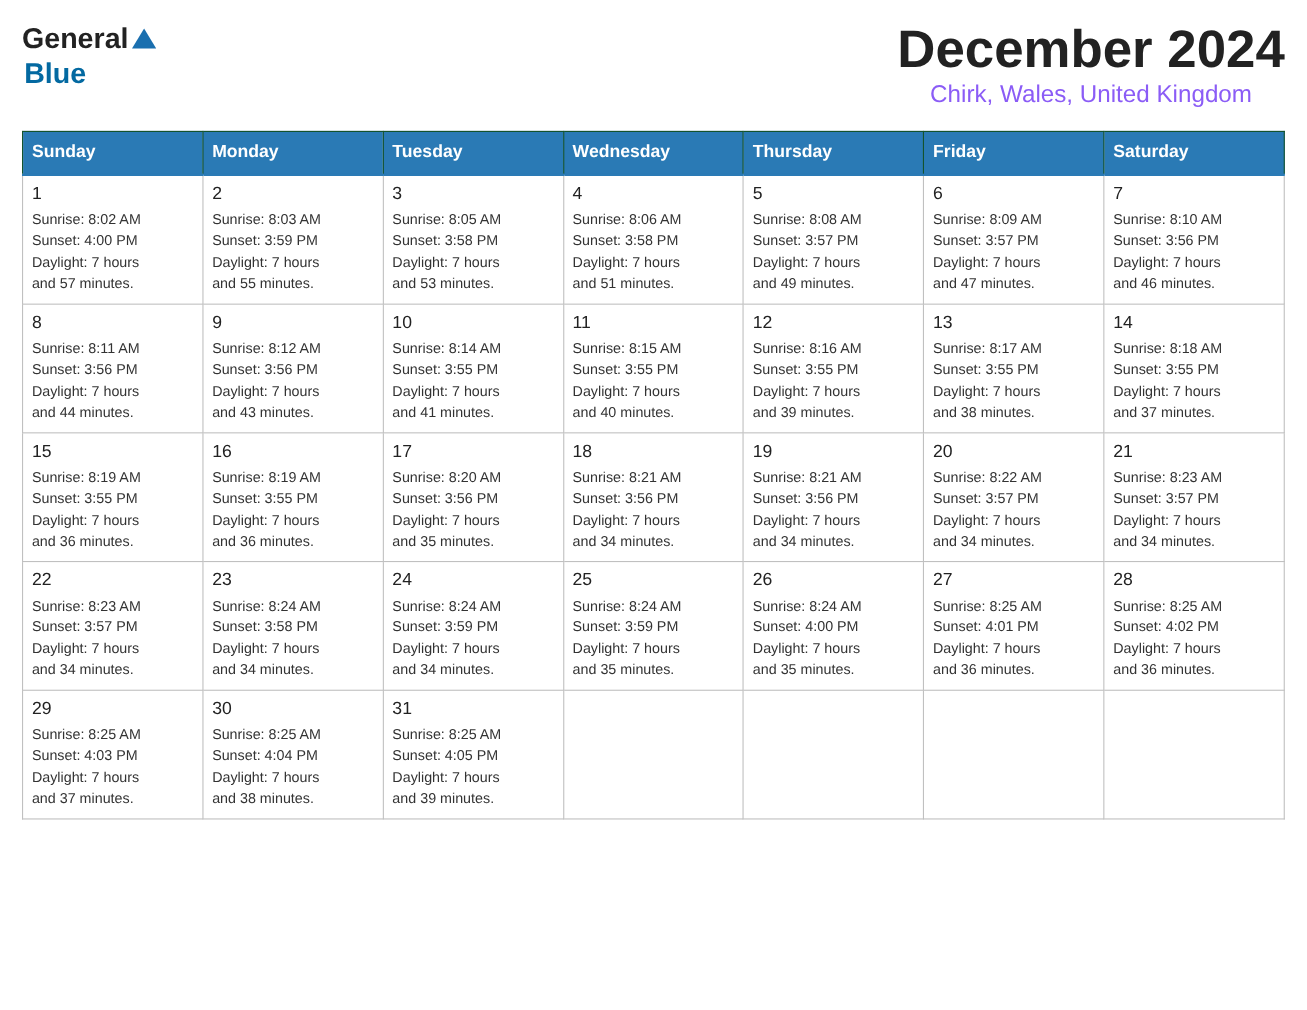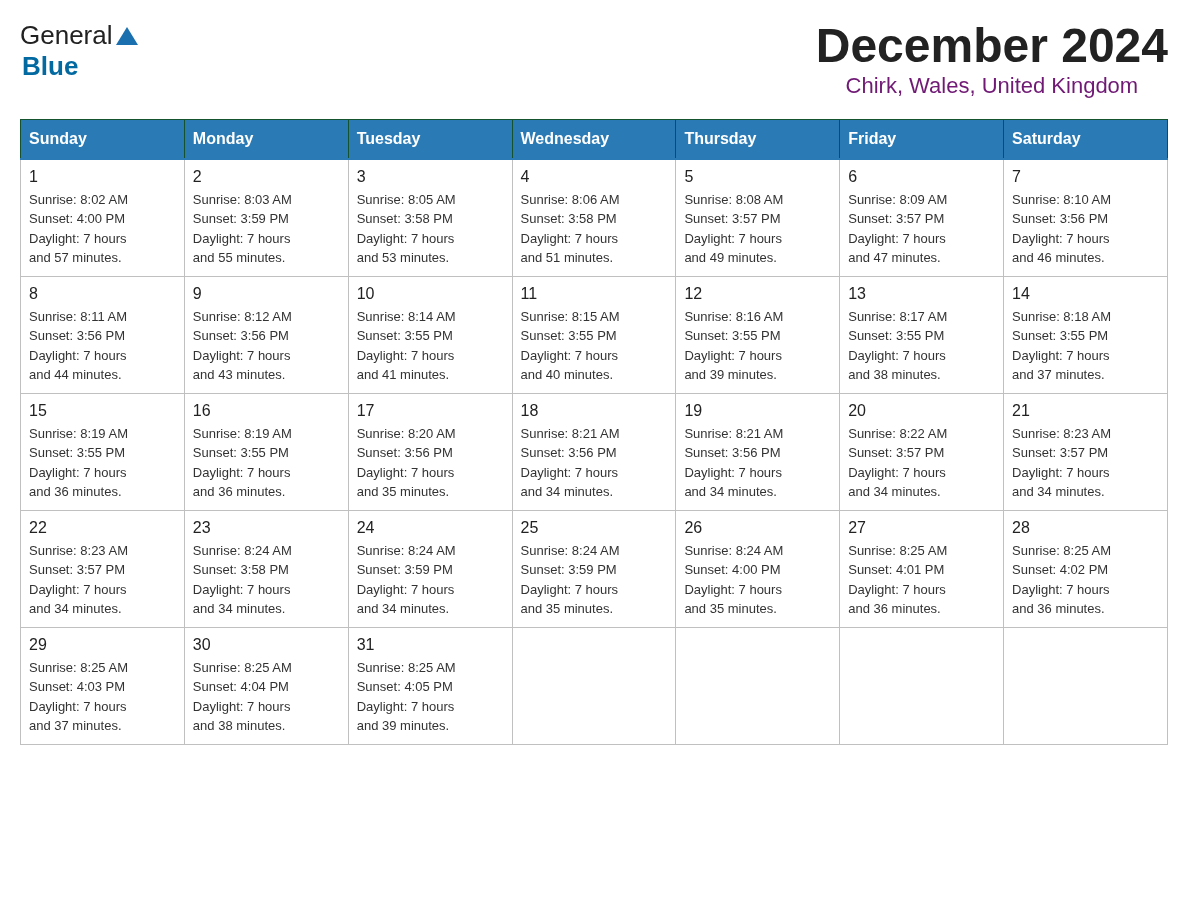--- a/index.html
+++ b/index.html
@@ -11,41 +11,41 @@
       min-height: 918px;
     }
     .header {
       display: flex;
       justify-content: space-between;
       align-items: flex-start;
       margin-bottom: 20px;
     }
     .logo-text-general {
       font-size: 26px;
-      font-weight: normal;
+      font-weight: bold;
       color: #222;
     }
     .logo-text-blue {
       font-size: 26px;
       font-weight: bold;
       color: #0369a1;
     }
     .title-block {
       text-align: center;
     }
     .title-block h1 {
       font-size: 48px;
       font-weight: bold;
       color: #222;
       line-height: 1.1;
     }
     .title-block h2 {
       font-size: 22px;
       font-weight: normal;
-      color: #701a75;
+      color: #8b5cf6;
     }
     table {
       width: 100%;
       border-collapse: collapse;
       table-layout: fixed;
     }
     thead tr th {
       background-color: #2a7ab5;
       color: #fff;
       padding: 10px 8px;

